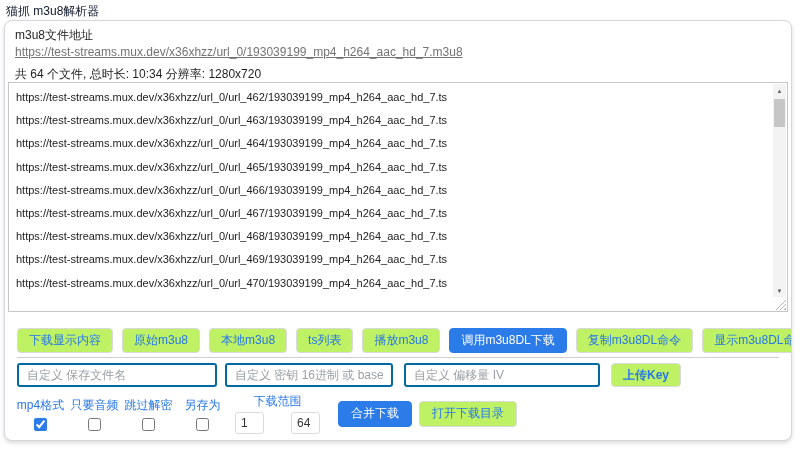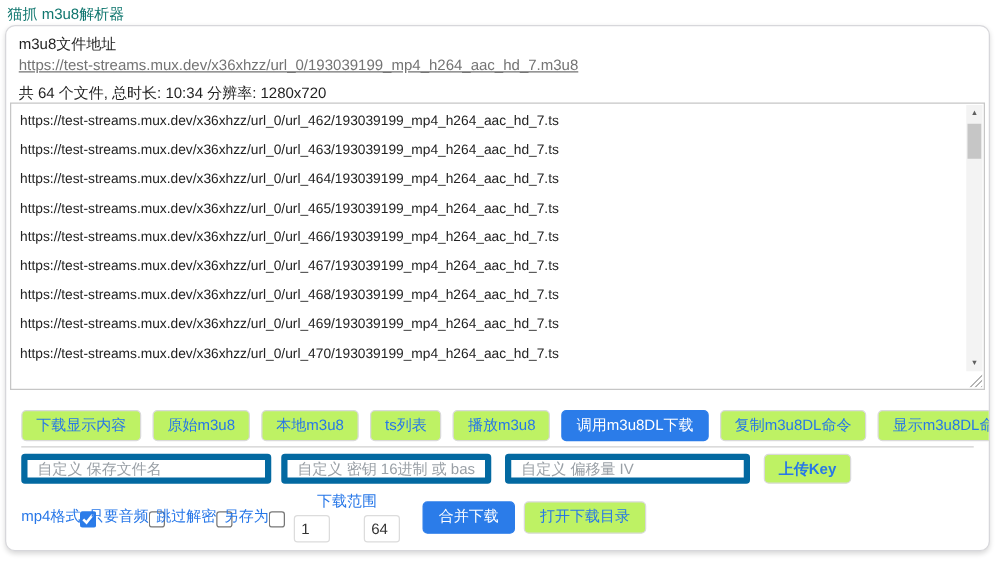--- a/index.html
+++ b/index.html
@@ -2,21 +2,21 @@
 <html><head>
 <meta charset="utf-8">
 <style>
   * { box-sizing: border-box; }
   html,body { margin:0; padding:0; }
   body {
     width:800px; height:451px; position:relative; overflow:hidden;
     background:#fff; color:#1f1f1f;
     font-family:"Liberation Sans", sans-serif;
   }
-  .page-title { position:absolute; left:6px; top:3px; font-size:12px; color:#0f766e; }
+  .page-title { position:absolute; left:6px; top:3px; font-size:12px; color:#0f172a; }
 
   .card {
     position:absolute; left:4px; top:20px; width:788px; height:421px;
     background:#fff; border:1px solid #d7d7db; border-radius:8px;
     box-shadow:0 2px 4px rgba(0,0,0,.15);
     overflow:hidden;
   }
 
   .url-label { margin:7px 0 0 10px; font-size:12px; line-height:14px; }
   .m3u8-link {
@@ -54,39 +54,39 @@
     cursor:pointer; white-space:nowrap;
   }
   .btn.primary { background:#2b7ce9; border-color:#2b7ce9; color:#fff; }
 
   .toolbar { display:flex; gap:9px; margin:16px 0 0 12px; }
 
   .divider { border-top:1px solid #cfcfcf; margin:4px 12px 0 12px; height:0; }
 
   .inputs-row { display:flex; gap:8px; align-items:center; margin:5px 0 0 12px; }
   .txt {
-    height:24px; border:5px solid #0369a1; border-radius:3px; padding:0 8px;
+    height:24px; border:2px solid #0369a1; border-radius:3px; padding:0 8px;
     font-size:12px; font-family:inherit; color:#333; outline:none; background:#fff;
   }
   .txt::placeholder { color:#9aa0a6; }
   .txt.w1 { width:200px; }
   .txt.w2 { width:168px; }
   .txt.w3 { width:196px; margin-left:3px; }
   .upload-btn { height:24px; margin-left:3px;font-weight:bold; }
 
   .dl-row { display:flex; align-items:center; gap:7px; margin:6px 0 0 12px; font-size:12px; }
   .blue-label { color:#2777e8; white-space:nowrap; }
   .threads { display:flex; align-items:center; gap:5px; }
   .mini {
     height:22px; border:1px solid #dcdcdc; border-radius:3px; padding:0 5px;
     font-size:12px; font-family:inherit; color:#333; outline:none;
   }
   .mini.threads-input { width:30px; }
   .mini.range-input { width:29px; }
-  .cb-group { display:flex; align-items:center; width:47px; }
+  .cb-group { display:flex; flex-direction:column; align-items:center; width:47px; }
   .cb-group input[type=checkbox] { width:13px; height:13px; margin:4px 0 0 0; accent-color:#2b7ce9; cursor:pointer; }
   .range { display:flex; flex-direction:column; align-items:center; margin-left:2px;justify-content:center; }
   .range-inputs { display:flex; gap:27px; margin-top:2px; }
   .big-btn { height:26px; padding:0 12px; }
   .merge-btn { margin-left:11px; }
 </style>
 </head>
 <body>
 
 <div class="page-title">猫抓 m3u8解析器</div>

